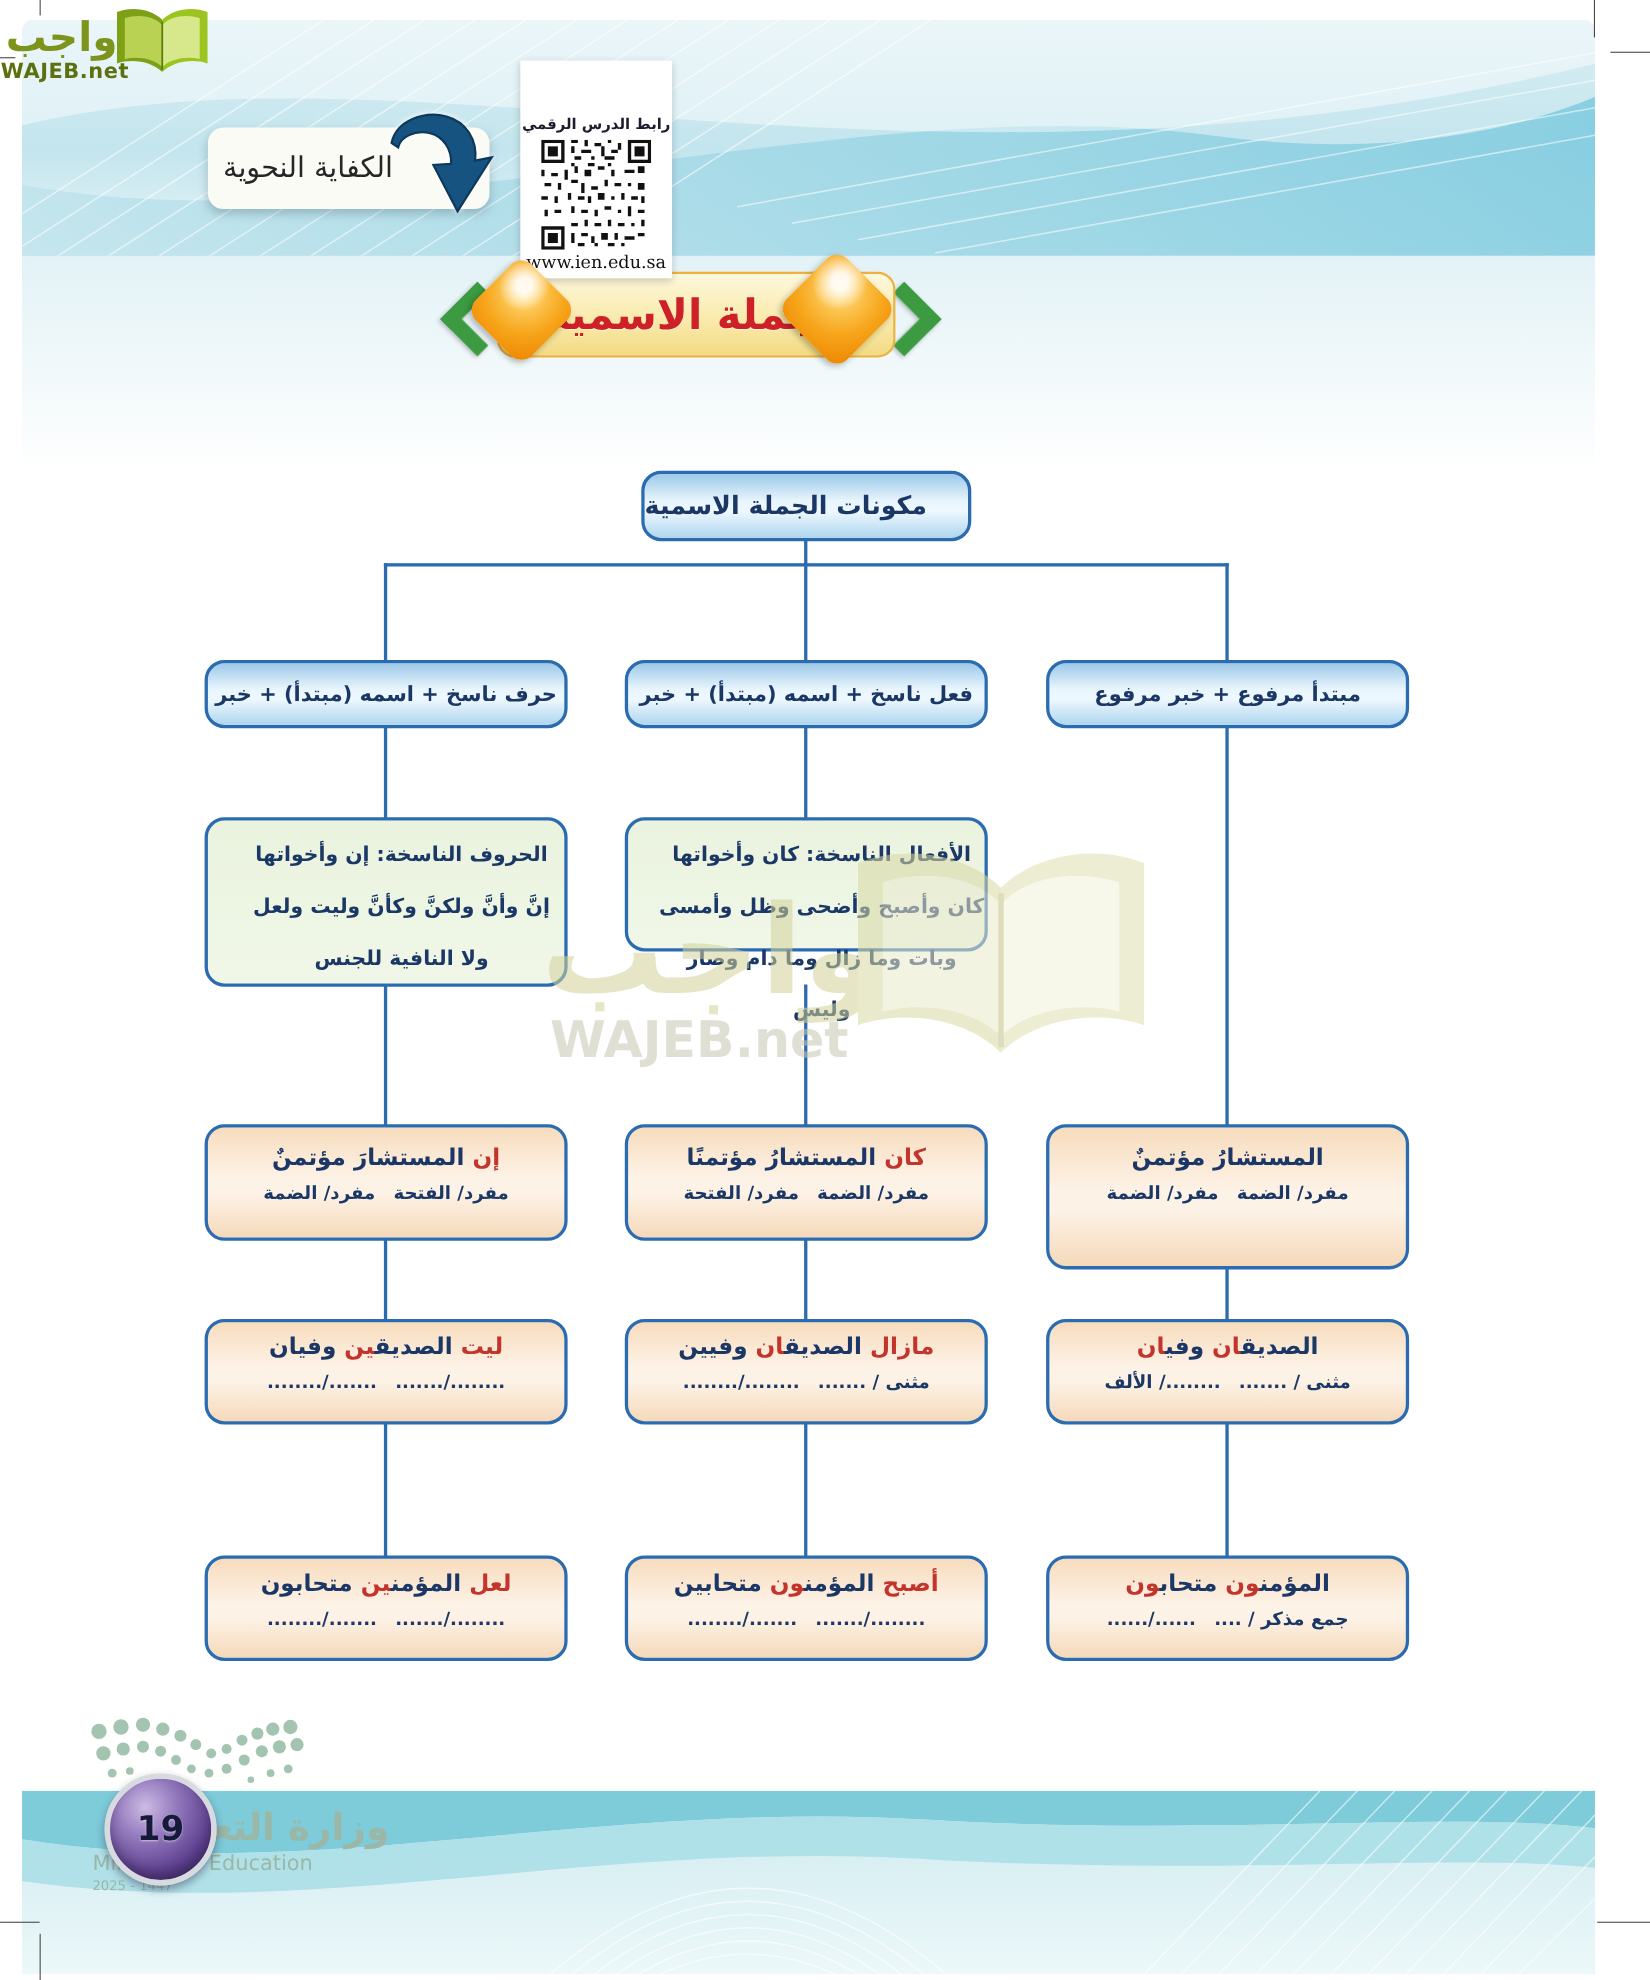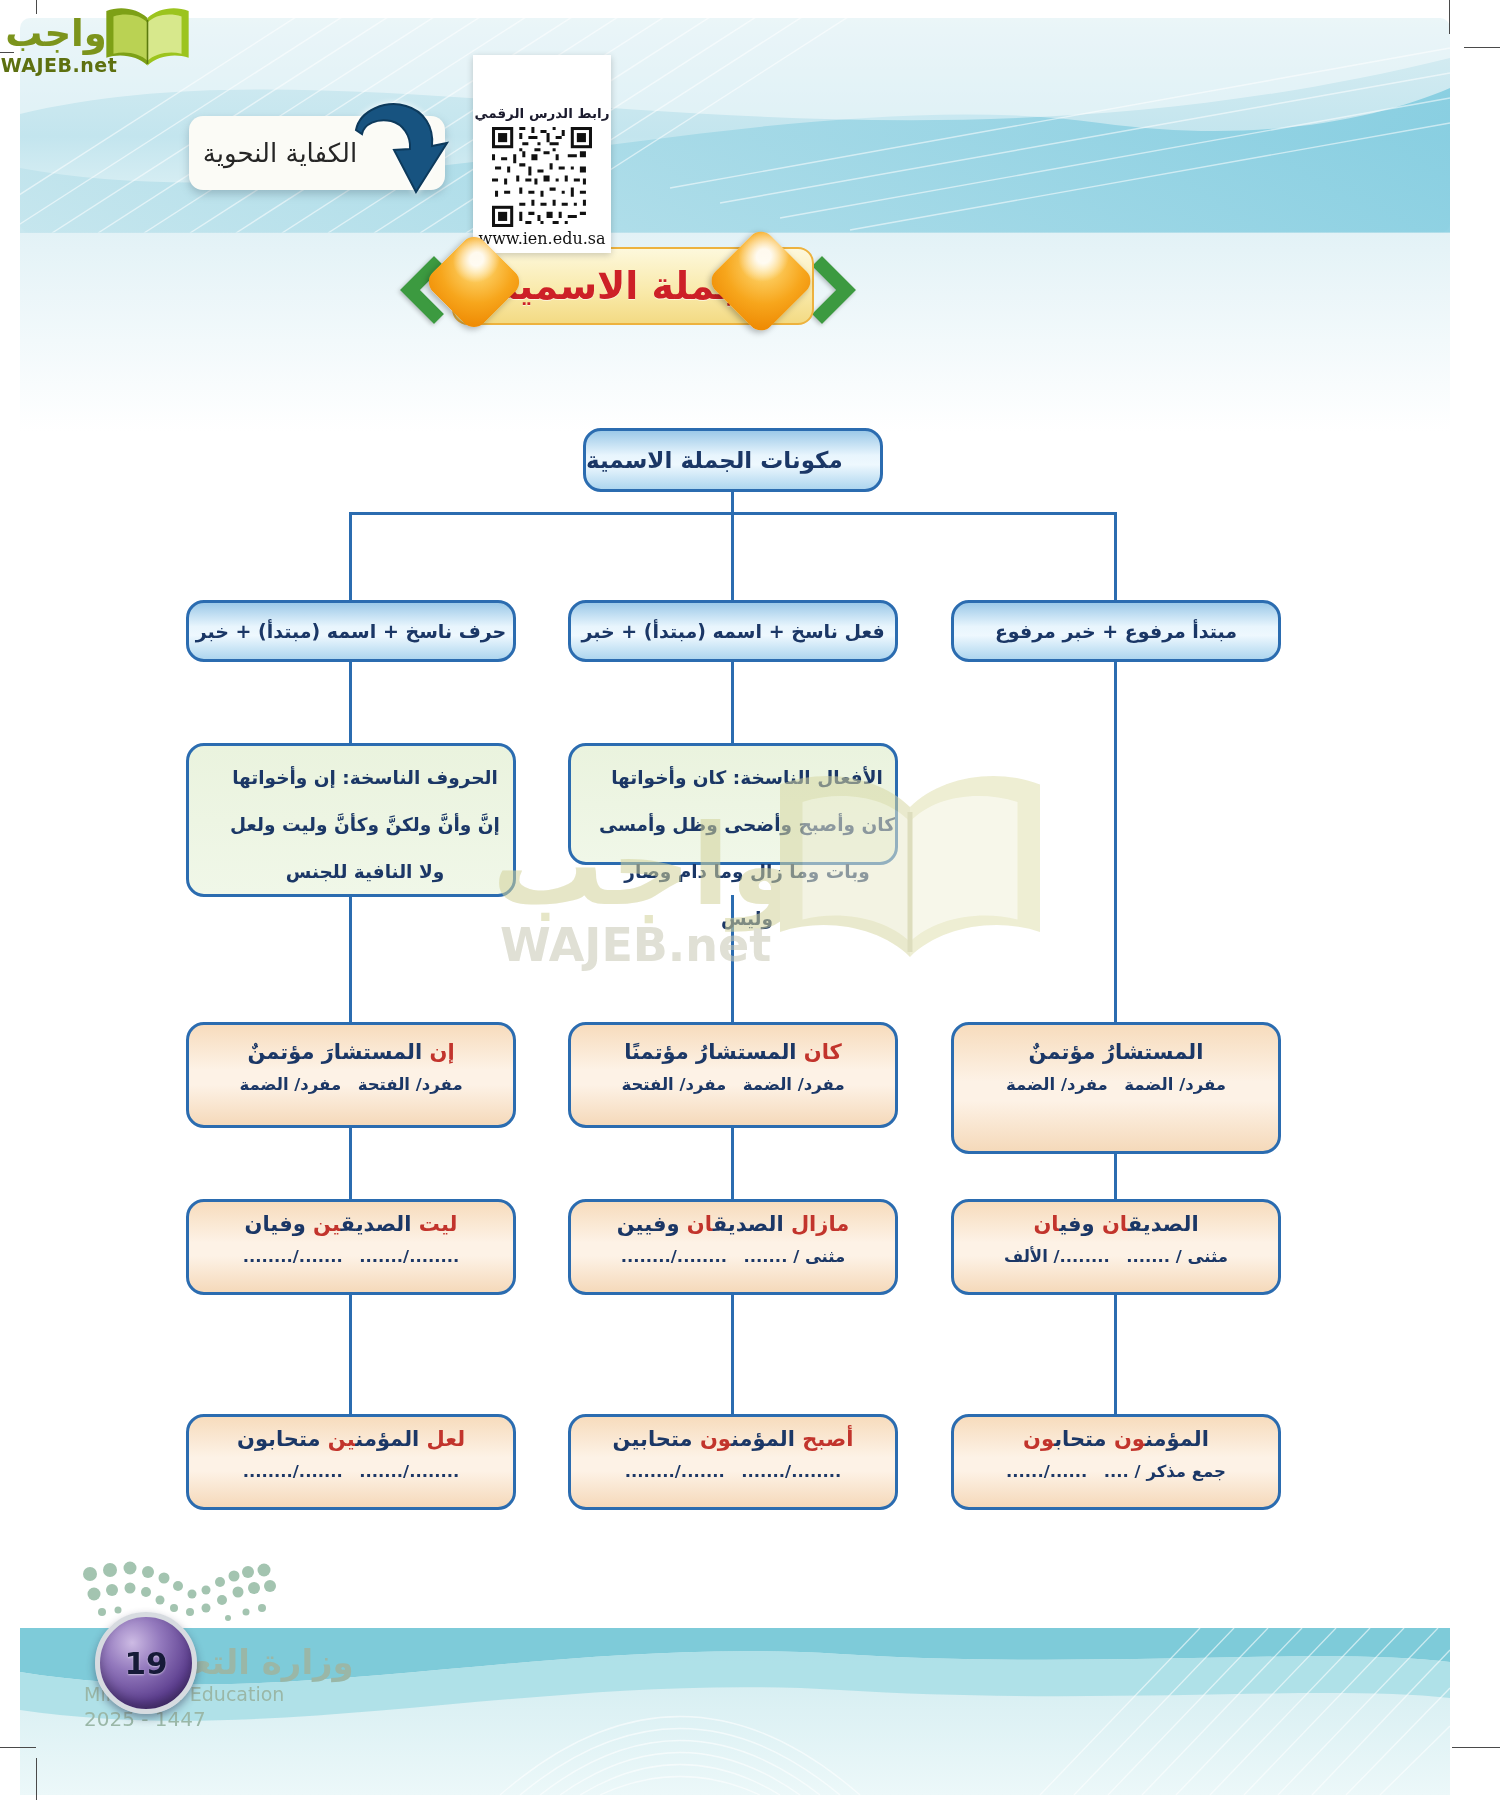--- a/index.html
+++ b/index.html
@@ -61,21 +61,21 @@
   .vline{width:3px;} .hline{height:3px;}
   
   .watermark{position:absolute;left:0;top:0;z-index:5;pointer-events:none;opacity:.55;}
   .wm-ar{position:absolute;left:492px;top:800px;font-size:112px;font-weight:bold;color:#d2d29a;}
   .wm-latin{position:absolute;left:500px;top:918px;font-size:46px;font-weight:bold;color:#c6c6b2;}
   .wm-book{position:absolute;left:760px;top:762px;}
   
   .moe-dots{position:absolute;left:78px;top:1560px;z-index:2;}
   .moe-ar{position:absolute;left:138px;top:1642px;font-size:34px;font-weight:bold;color:#9ab7a7;z-index:2;}
   .moe-en{position:absolute;left:84px;top:1683px;font-size:19px;color:#9ab7a7;z-index:2;}
-  .moe-years{position:absolute;left:84px;top:1707px;font-size:20px;color:#9ab7a7;z-index:2;}
+  .moe-years{position:absolute;left:84px;top:1707px;font-size:12px;color:#9ab7a7;z-index:2;}
   .page-ball{position:absolute;left:95px;top:1612px;width:92px;height:92px;border-radius:50%;z-index:3;
       background:radial-gradient(circle at 35% 28%,#cdbbe4 0%,#9379bd 32%,#5d3f8f 68%,#3a265e 100%);
       border:5px solid #d7dbe0;box-shadow:0 4px 8px rgba(40,40,70,.45), inset 0 -6px 10px rgba(0,0,0,.25);
       display:flex;align-items:center;justify-content:center;}
   .page-num{font-size:31px;font-weight:bold;color:#161a38;text-shadow:0 1px 2px rgba(255,255,255,.55);}
   .rtl{direction:rtl;}
 </style>
 </head>
 <body>
 

